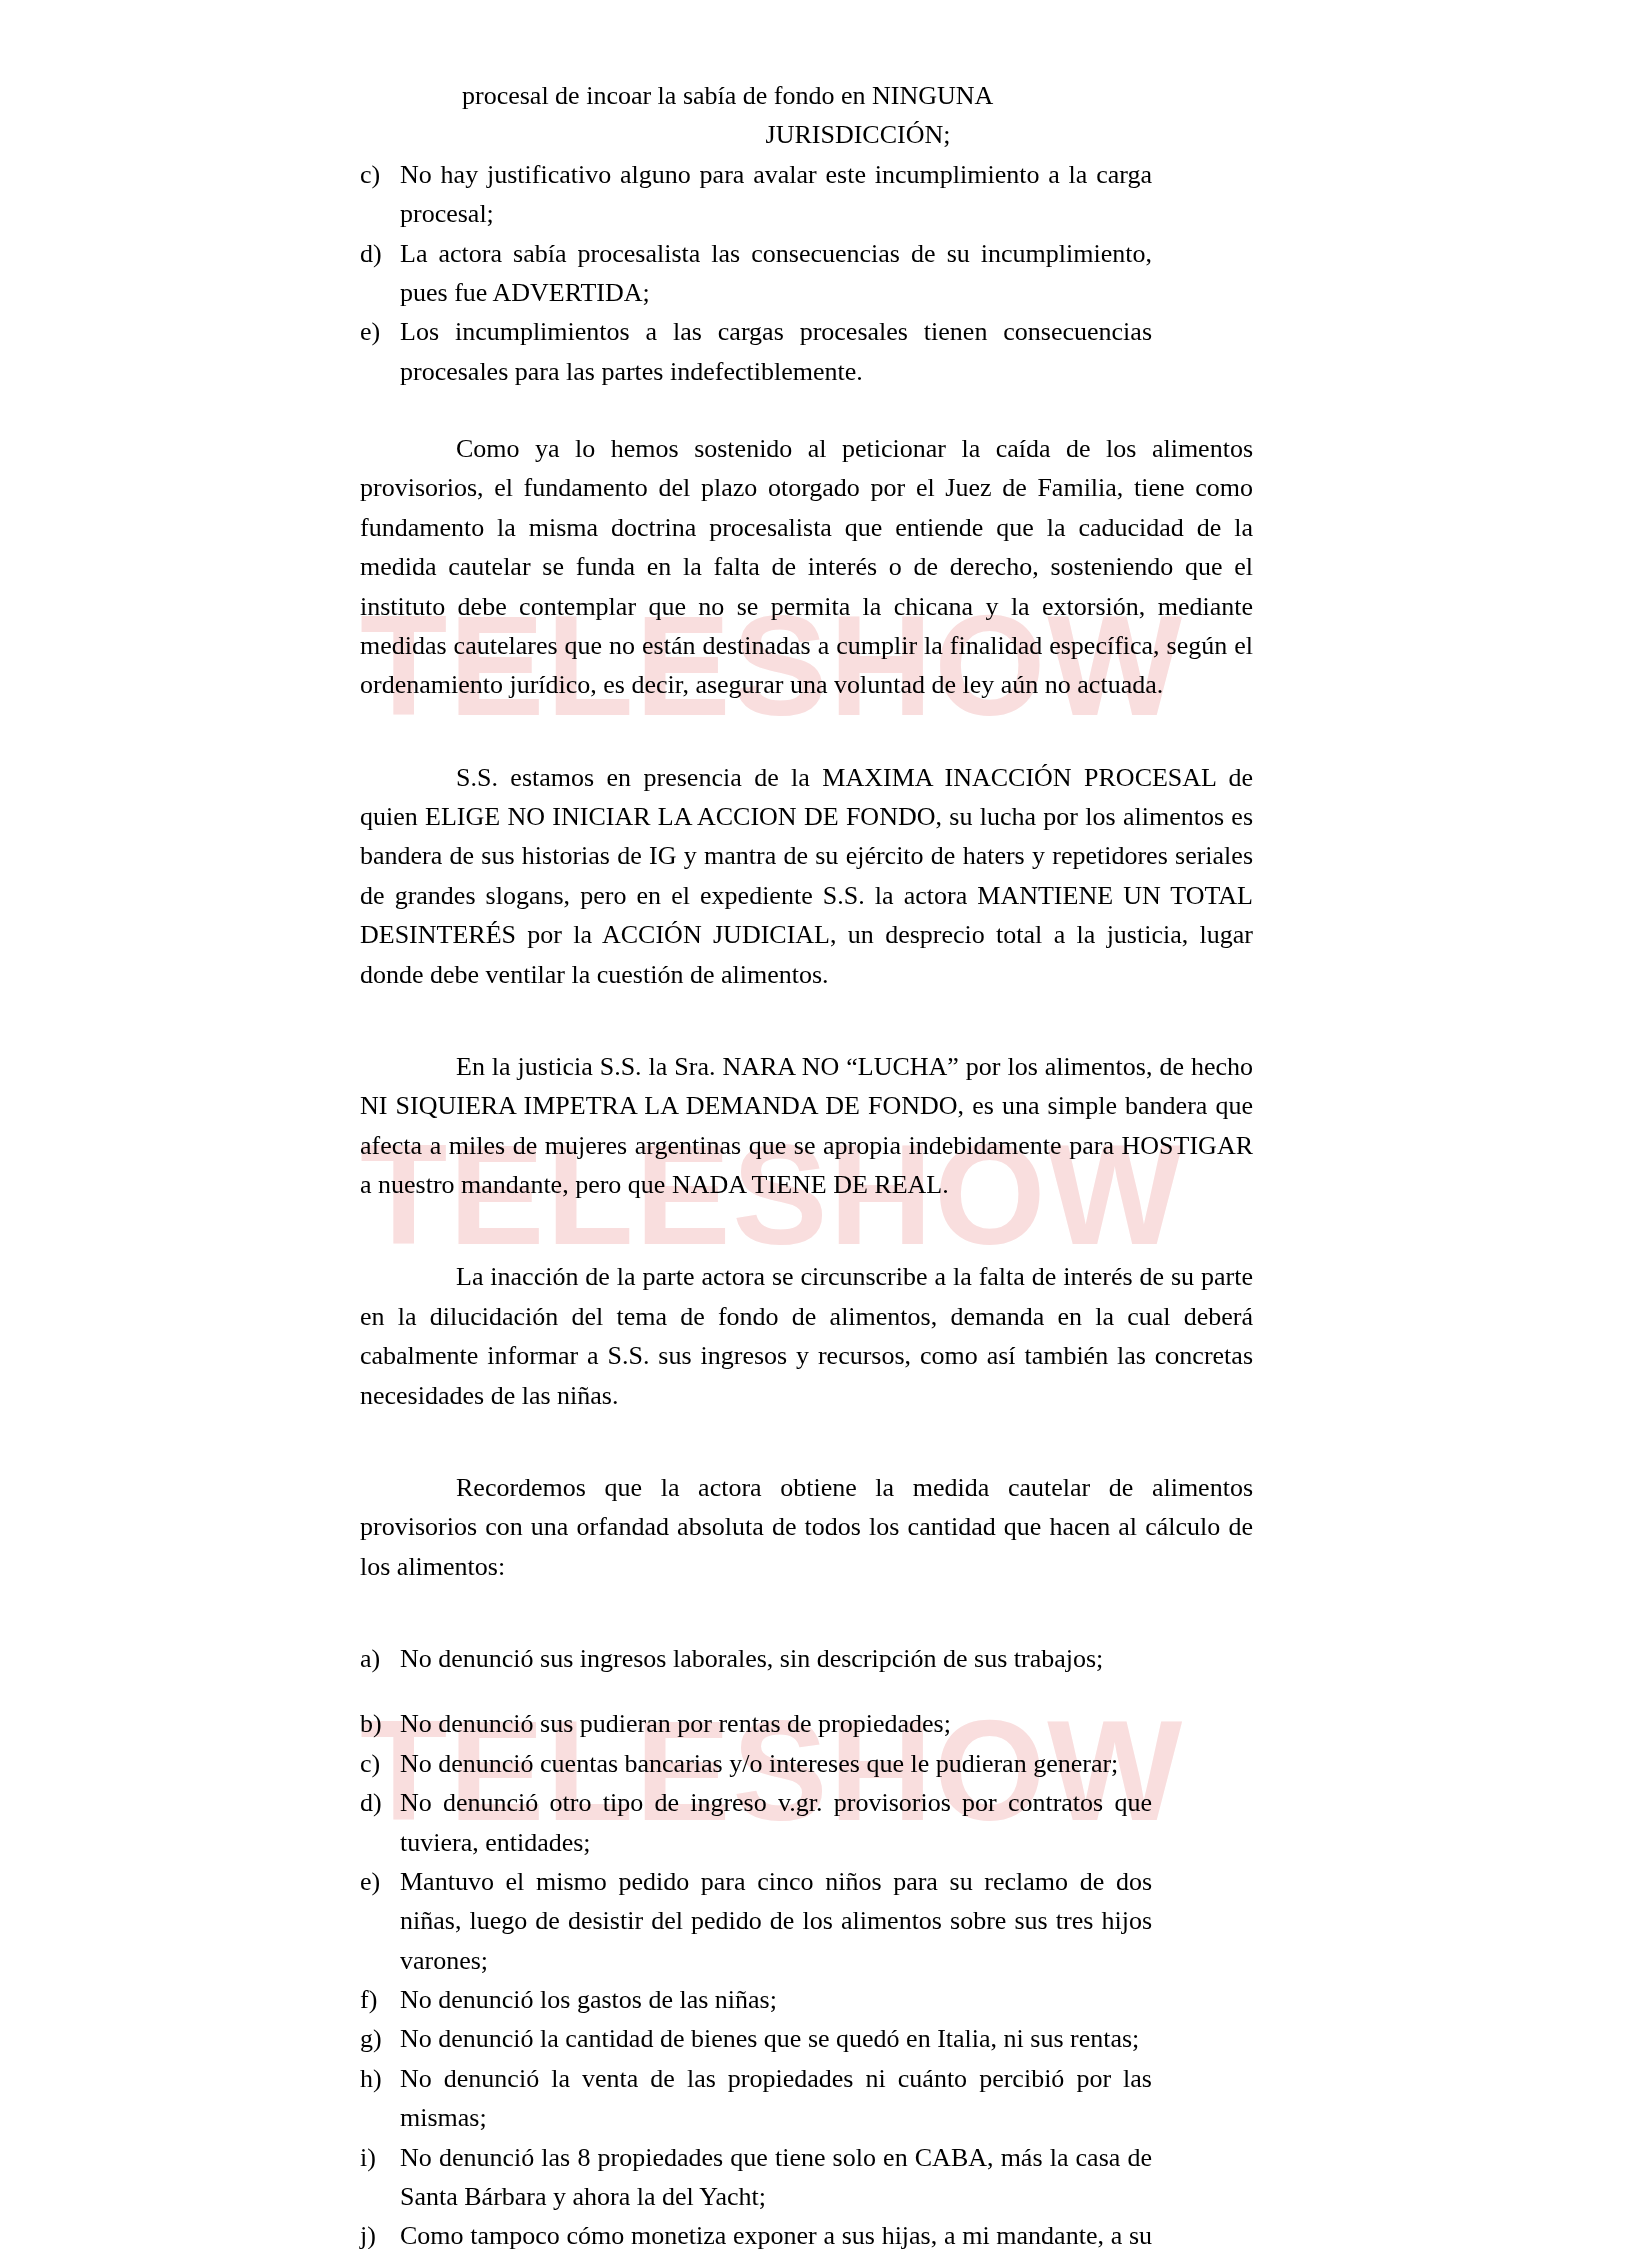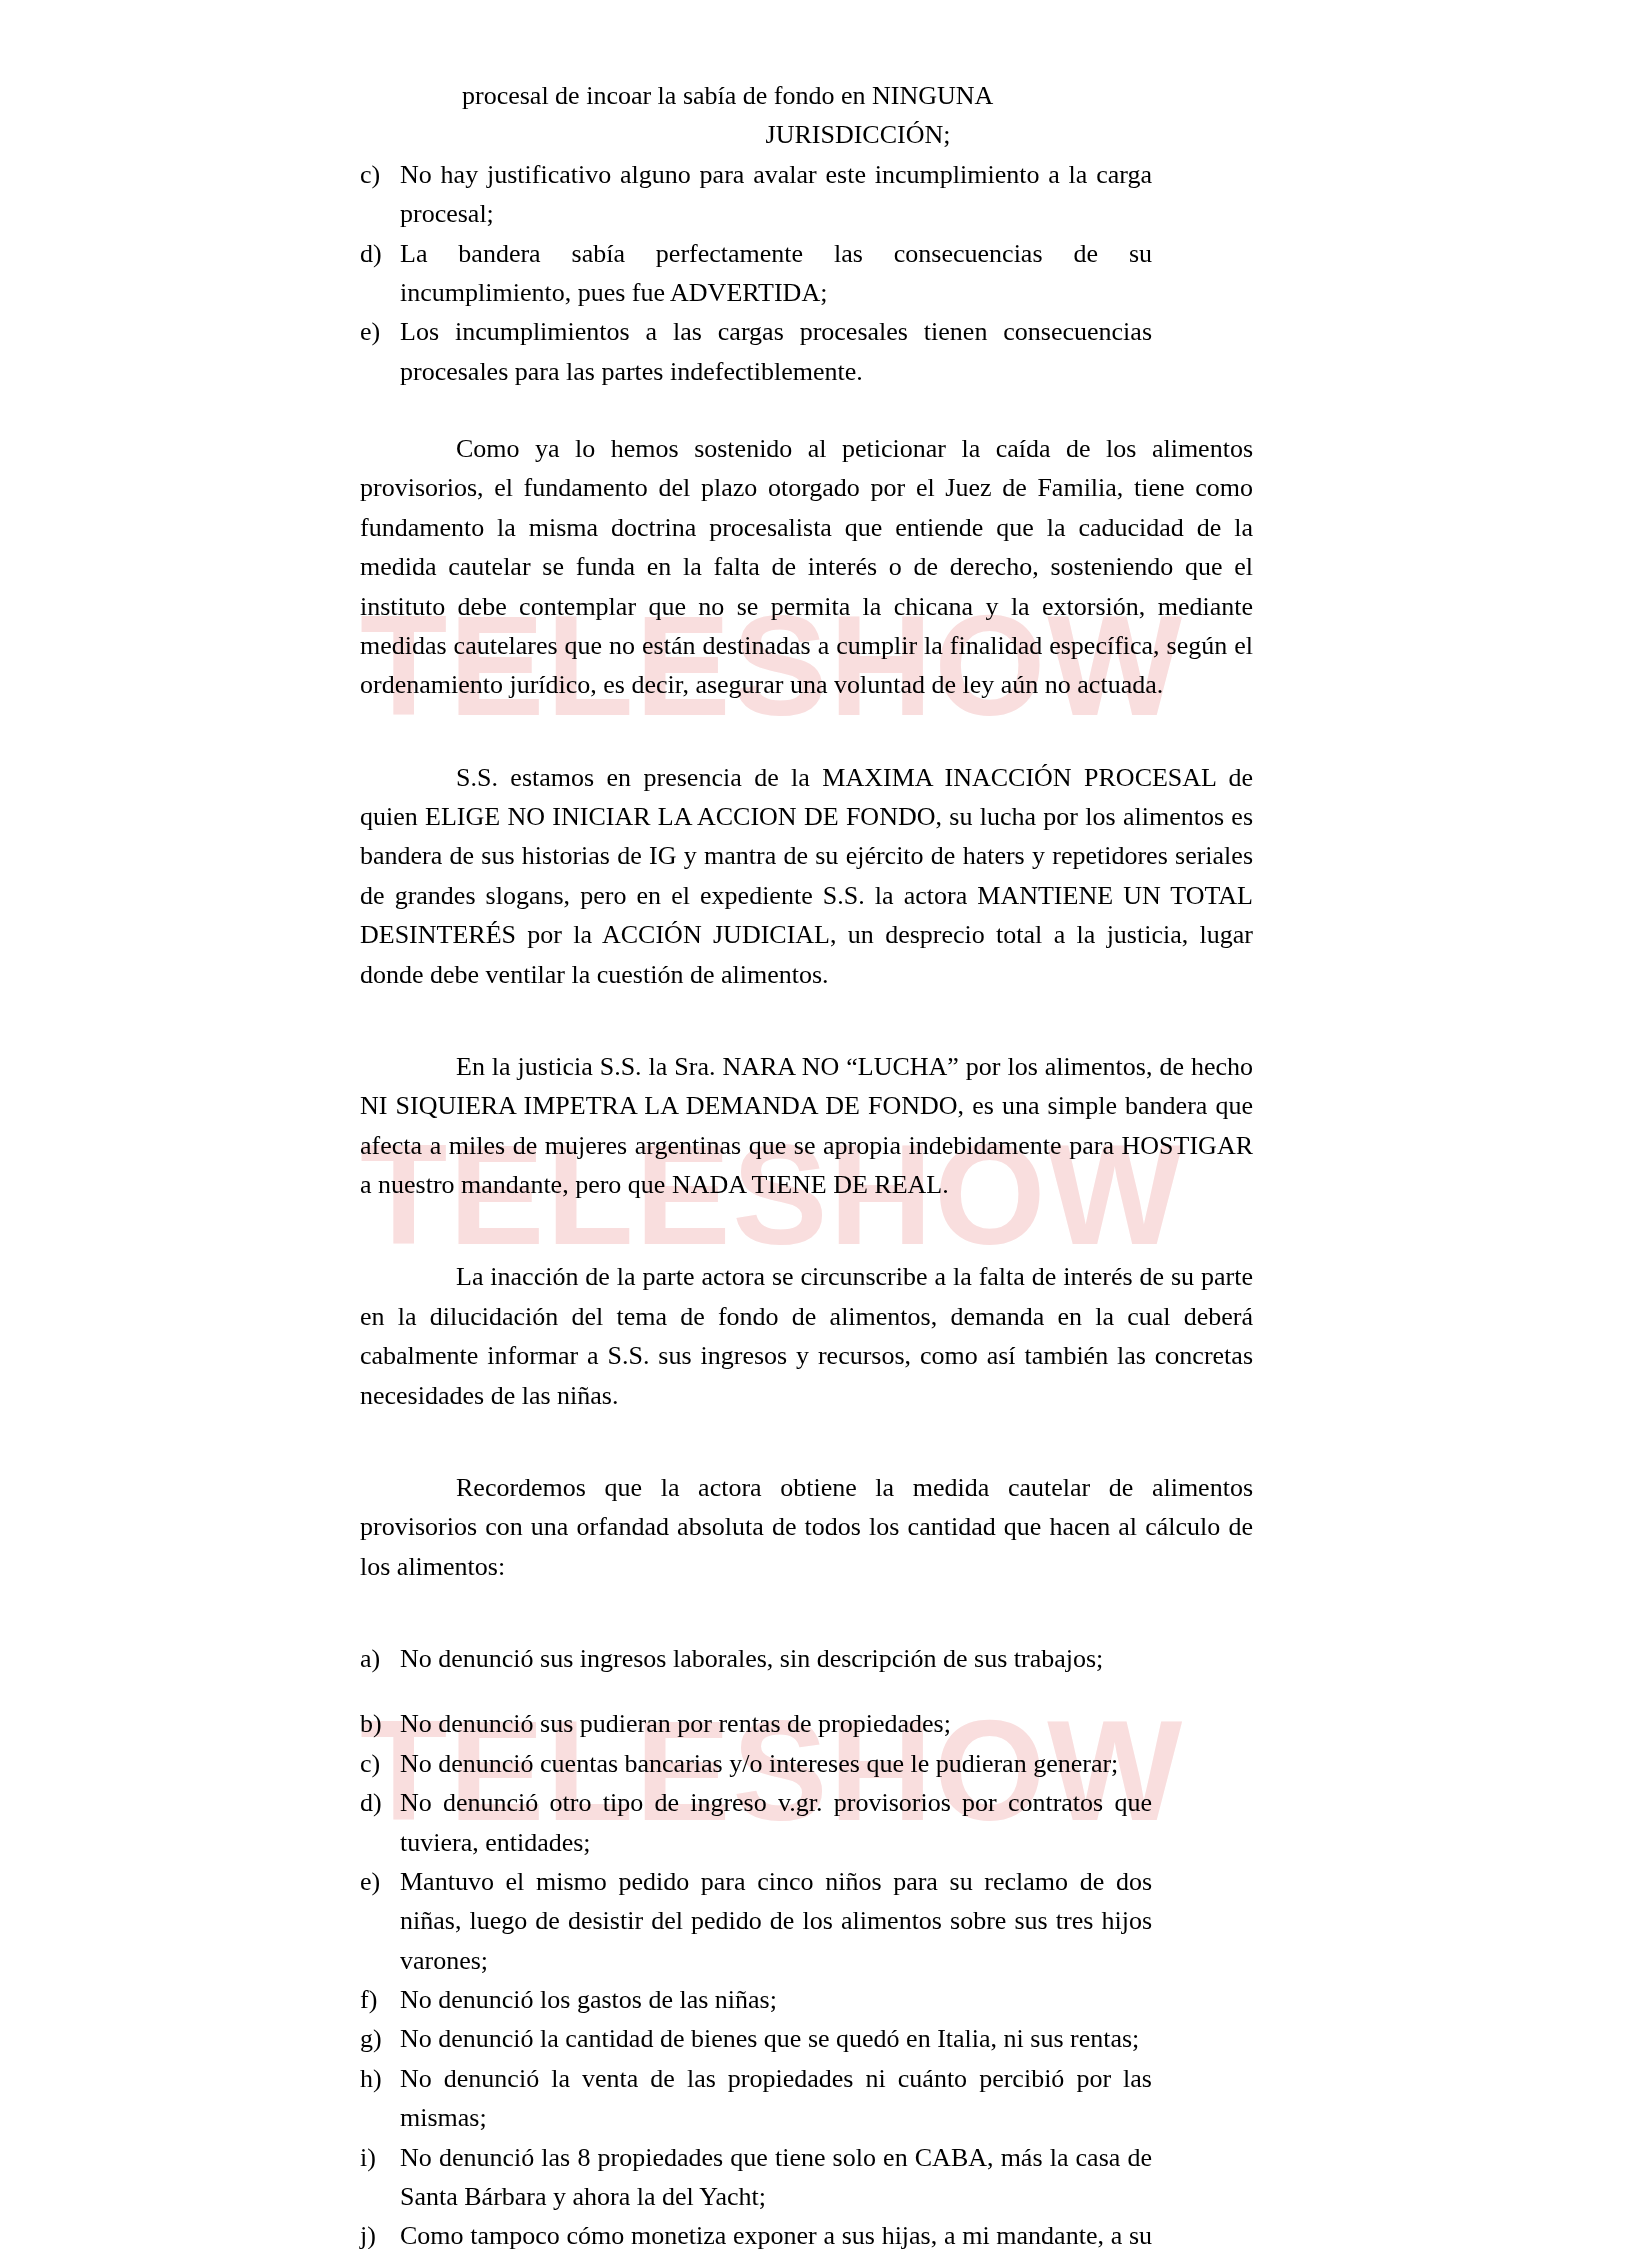--- a/index.html
+++ b/index.html
@@ -112,21 +112,21 @@
       <p style="margin-left:102px; width:792px; text-align:center;">JURISDICCIÓN;</p>
     </div>
 
     <ol class="alpha list-top">
       <li>
         <span class="marker">c)</span>
         <span>No hay justificativo alguno para avalar este incumplimiento a la carga procesal;</span>
       </li>
       <li>
         <span class="marker">d)</span>
-        <span>La bandera sabía perfectamente las consecuencias de su incumplimiento, pues fue ADVERTIDA;</span>
+        <span>La actora sabía procesalista las consecuencias de su incumplimiento, pues fue ADVERTIDA;</span>
       </li>
       <li>
         <span class="marker">e)</span>
         <span>Los incumplimientos a las cargas procesales tienen consecuencias procesales para las partes indefectiblemente.</span>
       </li>
     </ol>
 
     <div class="spacer-md"></div>
 
     <p class="para">Como ya lo hemos sostenido al peticionar la caída de los alimentos provisorios, el fundamento del plazo otorgado por el Juez de Familia, tiene como fundamento la misma doctrina procesalista que entiende que la caducidad de la medida cautelar se funda en la falta de interés o de derecho, sosteniendo que el instituto debe contemplar que no se permita la chicana y la extorsión, mediante medidas cautelares que no están destinadas a cumplir la finalidad específica, según el ordenamiento jurídico, es decir, asegurar una voluntad de ley aún no actuada.</p>

